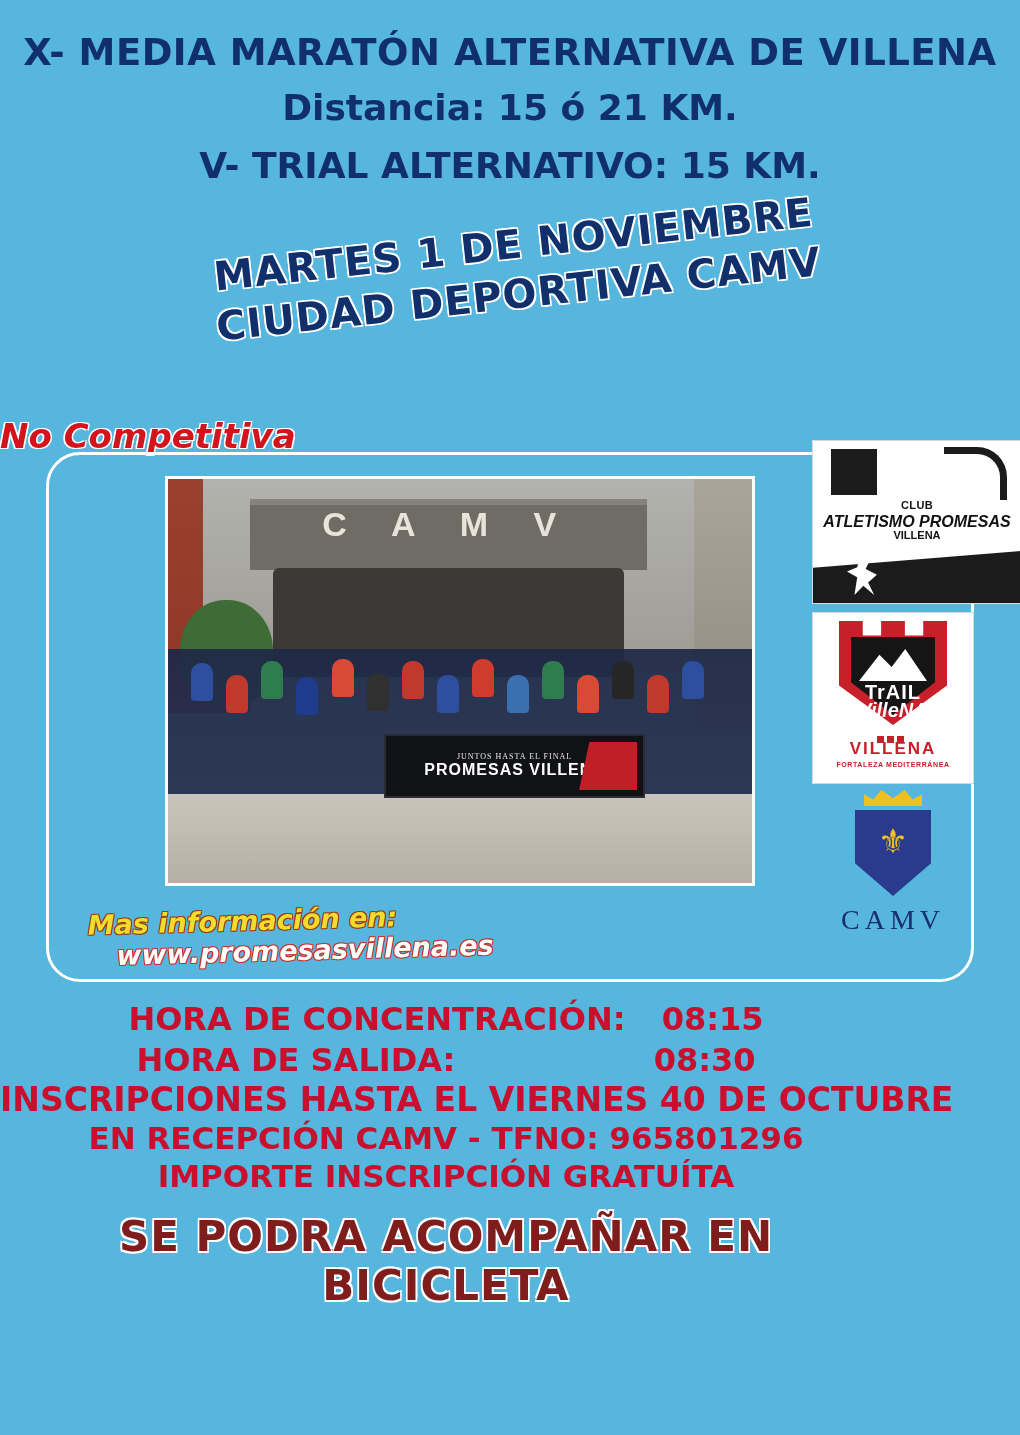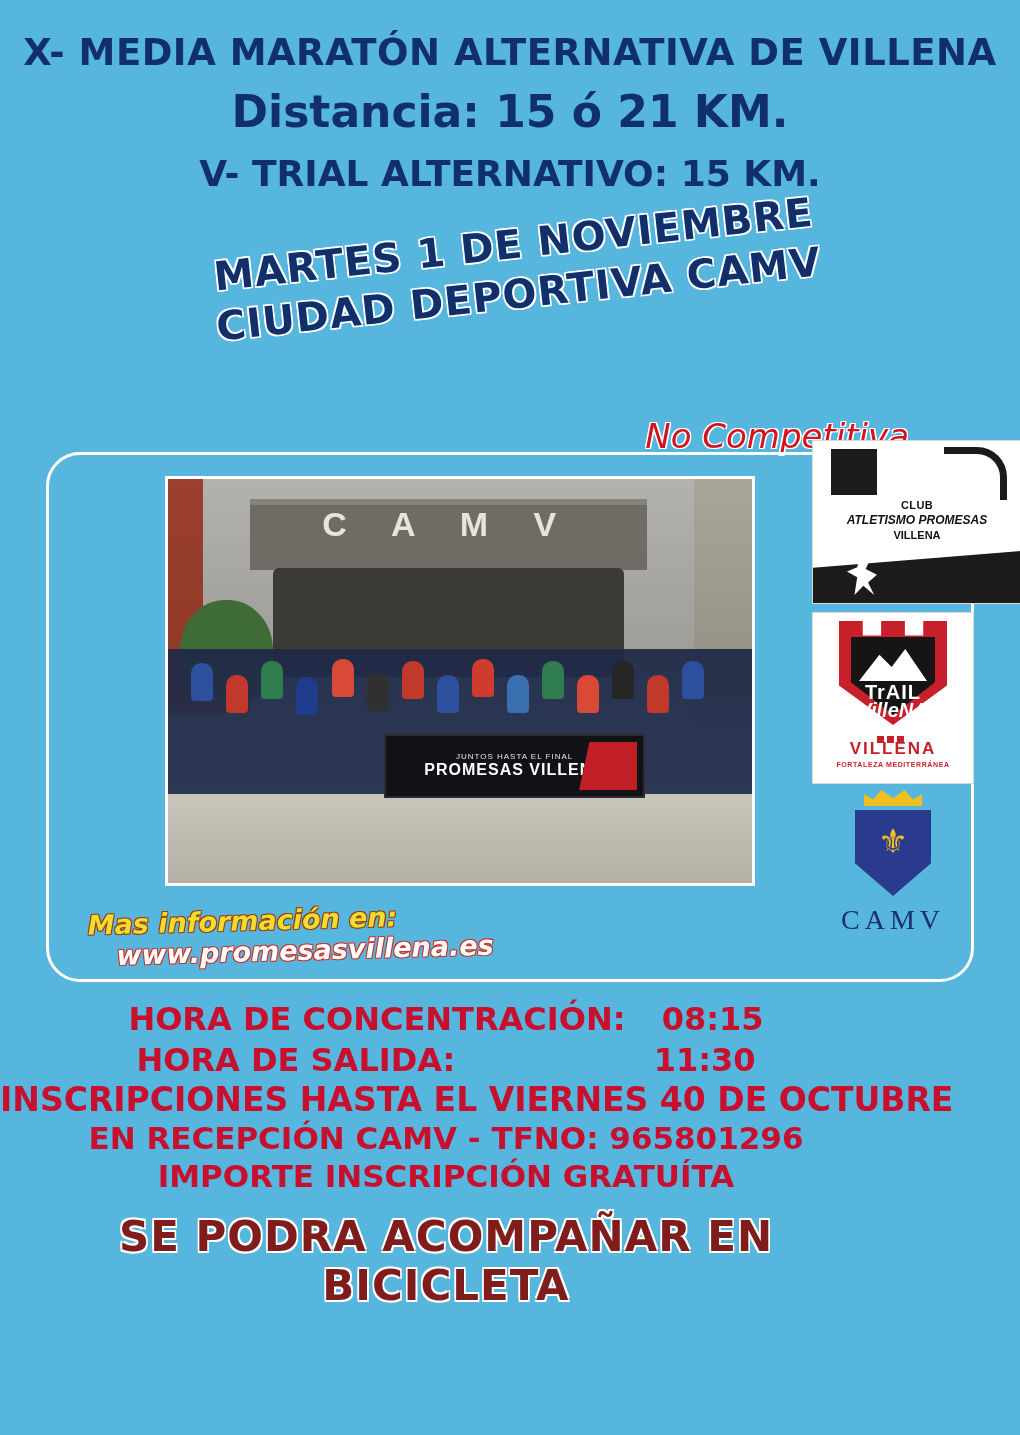--- a/index.html
+++ b/index.html
@@ -34,21 +34,21 @@
     font-weight: bold;
     font-size: 37px;
     letter-spacing: 0.5px;
     color: #11306b;
     line-height: 1.05;
     white-space: nowrap;
   }
   .title-sub1 {
     font-family: "DejaVu Sans", sans-serif;
     font-weight: bold;
-    font-size: 44px;
+    font-size: 36px;
     color: #11306b;
     margin-top: 16px;
     line-height: 1.05;
   }
   .title-sub2 {
     font-family: "DejaVu Sans", sans-serif;
     font-weight: bold;
     font-size: 36px;
     color: #11306b;
     margin-top: 20px;
@@ -78,32 +78,30 @@
        1.6px -1.6px 0 #ffffff,
       -1.6px  1.6px 0 #ffffff,
        1.6px  1.6px 0 #ffffff;
     line-height: 1.25;
   }
   .no-competitiva {
     position: absolute;
     top: 416px;
     left: 0;
     width: 880px;
-    text-align: right;
-    font-family: "DejaVu Sans", sans-serif;
-    font-weight: normal;
+    font-family: "DejaVu Sans", sans-serif;
+    font-weight: bold;
     font-style: italic;
     font-size: 34px;
     color: #d4141c;
     text-shadow:
       -1.4px -1.4px 0 #ffffff,
        1.4px -1.4px 0 #ffffff,
       -1.4px  1.4px 0 #ffffff,
        1.4px  1.4px 0 #ffffff;
-    padding-left: 29px;
   }
 
   
   .panel {
     position: absolute;
     top: 452px;
     left: 46px;
     width: 928px;
     height: 530px;
     border: 3px solid #ffffff;
@@ -180,21 +178,21 @@
     position: absolute; left: 37%; bottom: 21%; width: 44%; height: 15%;
     background: #111216;
     border: 2px solid #2a2c33;
     display: flex;
     flex-direction: column;
     align-items: center;
     justify-content: center;
   }
   .ph-banner-sub {
     font-size: 8px; color: #e8e8e8; letter-spacing: 1px;
-    font-family: Liberation Sans, sans-serif;
+    font-family: Liberation Serif, serif;
   }
   .ph-banner-main {
     font-size: 16px; color: #ffffff; font-weight: bold; letter-spacing: 1px;
     font-family: "Liberation Sans", sans-serif;
   }
   .ph-banner-tag {
     position: absolute; right: 6px; top: 6px; bottom: 6px; width: 58px;
     background: #c01f27;
     clip-path: polygon(18% 0, 100% 0, 100% 100%, 0 100%);
   }
@@ -244,21 +242,21 @@
     position: absolute; right: 14px; top: 6px; width: 56px; height: 46px;
     border: 7px solid #1b1b1b; border-radius: 0 30px 0 0; border-left: none; border-bottom: none;
   }
   .lc-text1 {
     position: absolute; left: 0; top: 58px; width: 100%; text-align: center;
     font-size: 11px; font-weight: bold; color: #111; letter-spacing: .4px;
     font-family: "Liberation Sans", sans-serif;
   }
   .lc-text2 {
     position: absolute; left: 0; top: 72px; width: 100%; text-align: center;
-    font-size: 12px; font-weight: bold; font-style: italic; color: #111;
+    font-size: 16px; font-weight: bold; font-style: italic; color: #111;
     font-family: "Liberation Sans", sans-serif;
   }
   .lc-text3 {
     position: absolute; left: 0; top: 88px; width: 100%; text-align: center;
     font-size: 11px; font-weight: bold; color: #111;
     font-family: "Liberation Sans", sans-serif;
   }
   .lc-band {
     position: absolute; left: 0; bottom: 0; width: 100%; height: 52px; background: #1b1b1b;
     clip-path: polygon(0 32%, 100% 0, 100% 100%, 0 100%);
@@ -470,21 +468,21 @@
 
   <div class="bottom">
     <div class="b-row row-conc">
       <span>HORA DE CONCENTRACIÓN:</span>
       <span style="display:inline-block;width:14px;"></span>
       <span>08:15</span>
     </div>
     <div class="b-row">
       <span>HORA DE SALIDA:</span>
       <span style="display:inline-block;width:176px;"></span>
-      <span>11:30</span>
+      <span>08:30</span>
     </div>
     <div class="b-row wide">INSCRIPCIONES HASTA EL VIERNES 40 DE OCTUBRE</div>
     <div class="b-row tight">EN RECEPCIÓN CAMV - TFNO: 965801296</div>
     <div class="b-row tight">IMPORTE INSCRIPCIÓN GRATUÍTA</div>
     <div class="b-bici">SE PODRA ACOMPAÑAR EN BICICLETA</div>
   </div>
 
 </div>
 
 </body></html>

